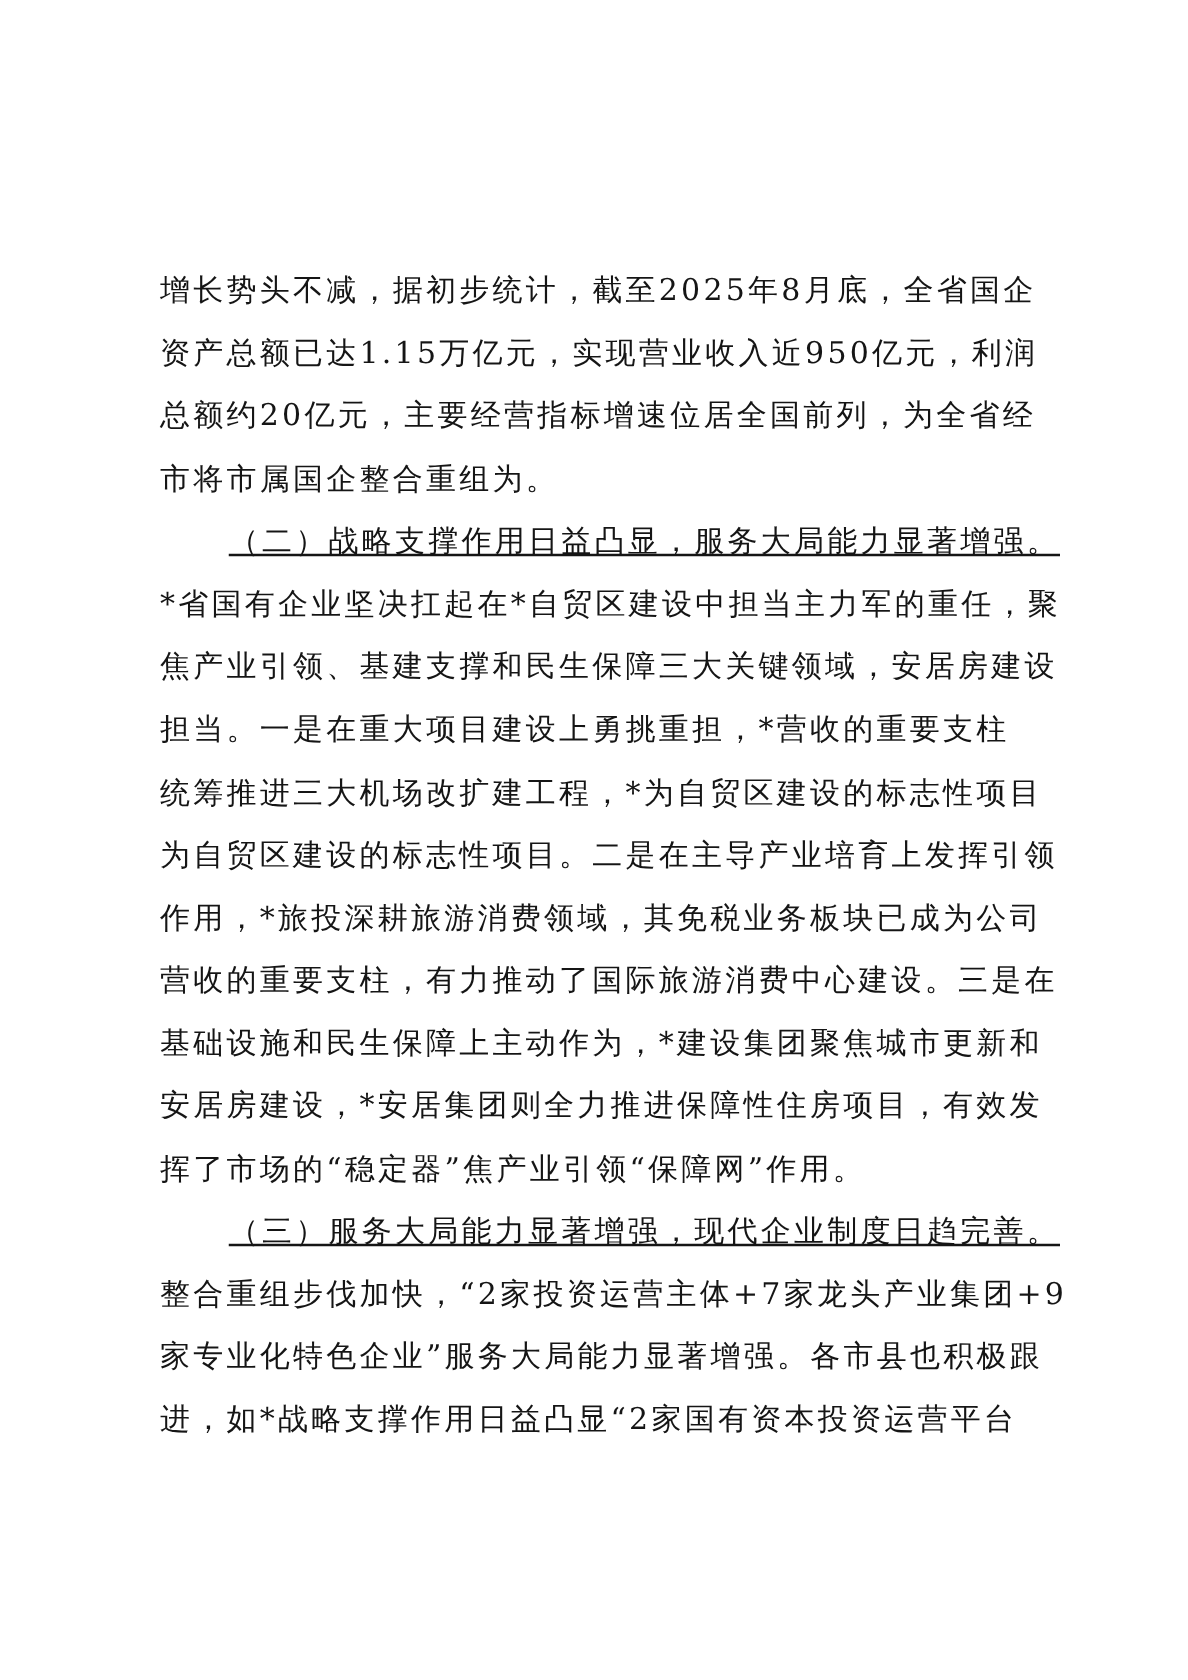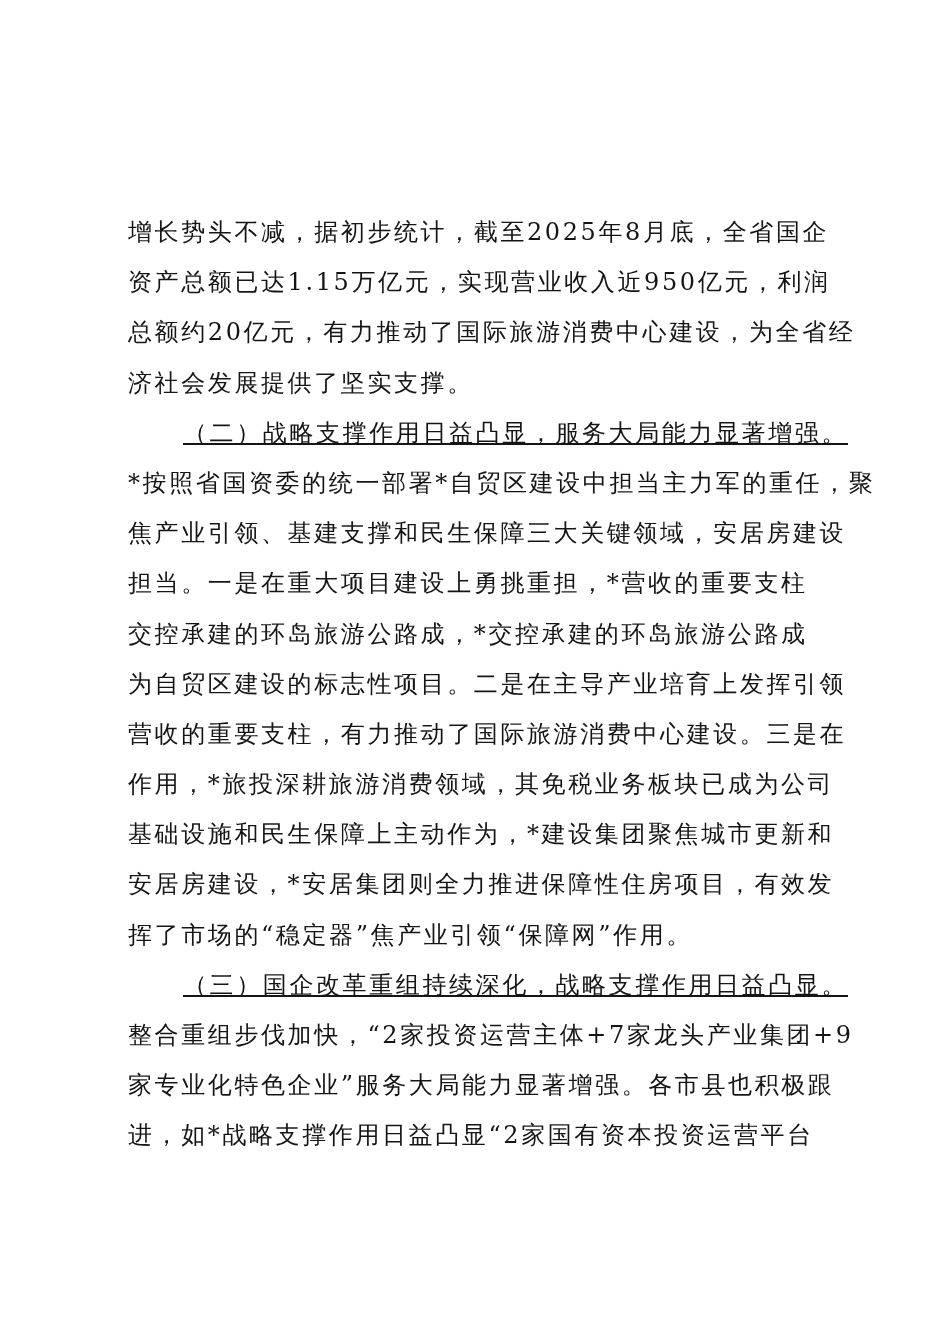--- a/index.html
+++ b/index.html
@@ -44,39 +44,39 @@
   </style>
 </head>
 <body>
 
 <div class="page">
   <div class="body-text">
 
     <div class="paragraph">
       <div class="line">增长势头不减，据初步统计，截至2025年8月底，全省国企</div>
       <div class="line">资产总额已达1.15万亿元，实现营业收入近950亿元，利润</div>
-      <div class="line">总额约20亿元，有力推动了国际旅游消费中心建设，为全省经</div>
-      <div class="line">济社会发展提供了坚实支撑。</div>
+      <div class="line">总额约20亿元，主要经营指标增速位居全国前列，为全省经</div>
+      <div class="line">市将市属国企整合重组为。</div>
     </div>
 
     <div class="paragraph">
       <div class="line indent">（二）战略支撑作用日益凸显，服务大局能力显著增强。</div>
-      <div class="line">*按照省国资委的统一部署*自贸区建设中担当主力军的重任，聚</div>
+      <div class="line">*省国有企业坚决扛起在*自贸区建设中担当主力军的重任，聚</div>
       <div class="line">焦产业引领、基建支撑和民生保障三大关键领域，安居房建设</div>
       <div class="line">担当。一是在重大项目建设上勇挑重担，*营收的重要支柱</div>
-      <div class="line">交控承建的环岛旅游公路成，*交控承建的环岛旅游公路成</div>
+      <div class="line">统筹推进三大机场改扩建工程，*为自贸区建设的标志性项目</div>
       <div class="line">为自贸区建设的标志性项目。二是在主导产业培育上发挥引领</div>
+      <div class="line">作用，*旅投深耕旅游消费领域，其免税业务板块已成为公司</div>
       <div class="line">营收的重要支柱，有力推动了国际旅游消费中心建设。三是在</div>
-      <div class="line">作用，*旅投深耕旅游消费领域，其免税业务板块已成为公司</div>
       <div class="line">基础设施和民生保障上主动作为，*建设集团聚焦城市更新和</div>
       <div class="line">安居房建设，*安居集团则全力推进保障性住房项目，有效发</div>
       <div class="line">挥了市场的“稳定器”焦产业引领“保障网”作用。</div>
     </div>
 
     <div class="paragraph">
-      <div class="line indent">（三）国企改革重组持续深化，战略支撑作用日益凸显。</div>
+      <div class="line indent">（三）服务大局能力显著增强，现代企业制度日趋完善。</div>
       <div class="line">整合重组步伐加快，“2家投资运营主体+7家龙头产业集团+9</div>
       <div class="line">家专业化特色企业”服务大局能力显著增强。各市县也积极跟</div>
       <div class="line">进，如*战略支撑作用日益凸显“2家国有资本投资运营平台</div>
     </div>
 
   </div>
 </div>
 
 </body></html>

